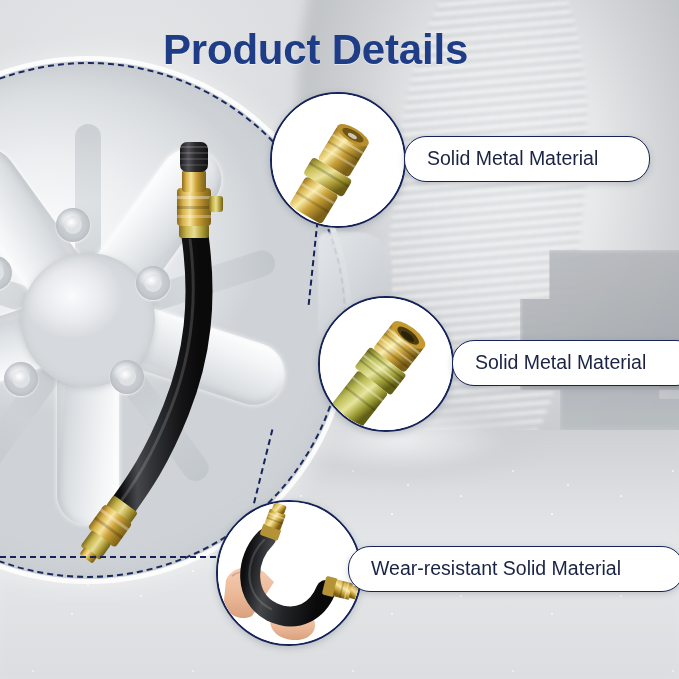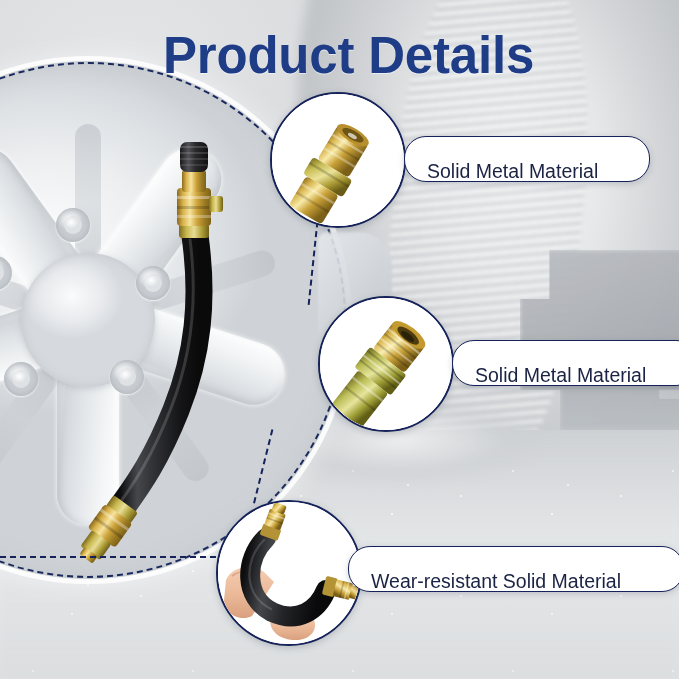--- a/index.html
+++ b/index.html
@@ -136,21 +136,21 @@
     filter:blur(1.2px);opacity:.9;
   }
 
   
   .product{position:absolute;left:72px;top:140px;width:180px;height:430px;}
   .hose-svg{position:absolute;left:0;top:0;}
 
   
   .title{
     position:absolute;left:163px;top:26px;
-    font-size:51px;font-weight:bold;letter-spacing:-.2px;
+    font-size:42px;font-weight:bold;letter-spacing:-.2px;
     color:#1f3d87;
     text-shadow:0 1px 0 rgba(255,255,255,.55);
     white-space:nowrap;
   }
 
   
   .callout{position:absolute;}
   .bubble{
     position:absolute;
     border-radius:50%;
@@ -159,21 +159,21 @@
     overflow:hidden;
     box-shadow:0 2px 7px rgba(80,88,100,.28);
   }
   .bubble-inner{position:absolute;inset:0;}
   .pill{
     position:absolute;
     height:44px;
     background:#ffffff;
     border:1.6px solid #16235a;
     border-radius:22px;
-    display:flex;align-items:flex-end;
+    display:flex;align-items:center;
     padding:0 22px;
     box-shadow:0 2px 6px rgba(80,88,100,.25);
     white-space:nowrap;
   }
   .pill span{
     font-size:19.5px;
     color:#1a2344;
     line-height:1;
   }
   .leader{position:absolute;border-top:2px dashed #16235a;}

